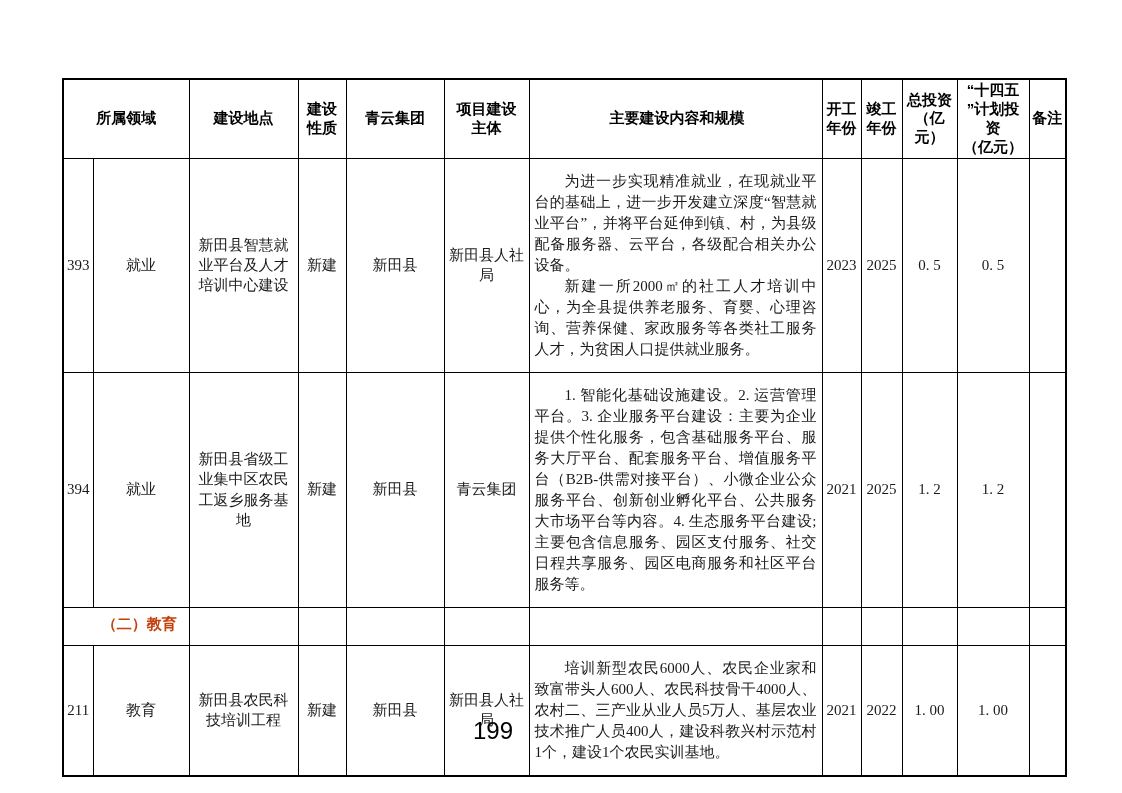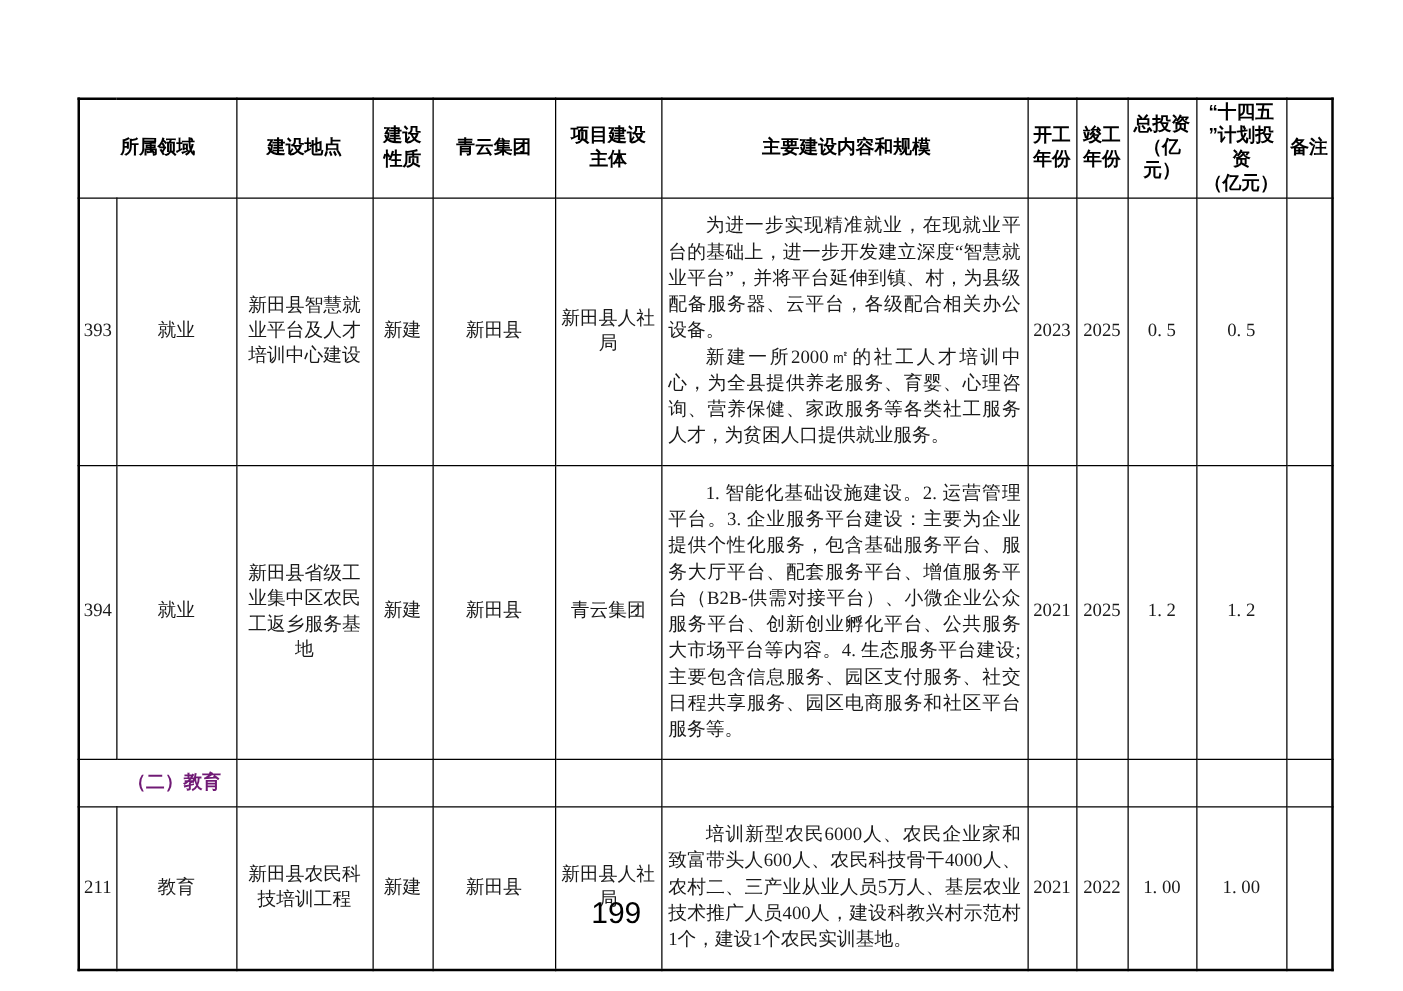--- a/index.html
+++ b/index.html
@@ -22,22 +22,22 @@
   }
   .project-table th.content-h { text-align:center; padding-left:5px; }
   .project-table td {
     font-size:15px; line-height:1.35; text-align:center; vertical-align:middle;
   }
   .project-table td.content { text-align:left; padding:12px 5px; }
   .project-table td.content p {
     margin:0; text-indent:2em; text-align:justify; line-height:21px; font-size:15px;
   }
   .project-table td.section-cell {
-    font-family:Liberation Serif, serif;
-    font-weight:bold; font-size:15px; color:#701a75;padding-left:28px;
+    font-family:Liberation Mono, monospace;
+    font-weight:bold; font-size:15px; color:#c2410c;padding-left:28px;
   }
   tr.hdr   { height:79px; }
   tr.r-393 { height:189px; }
   tr.r-394 { height:205px; }
   tr.r-sec { height:38px; }
   tr.r-395 { height:114px; }
   .pageno {
     position:absolute; top:717px; left:0; width:986px; text-align:center;
     font-family:"Liberation Sans","DejaVu Sans",sans-serif;
     font-size:24px; color:#000;

